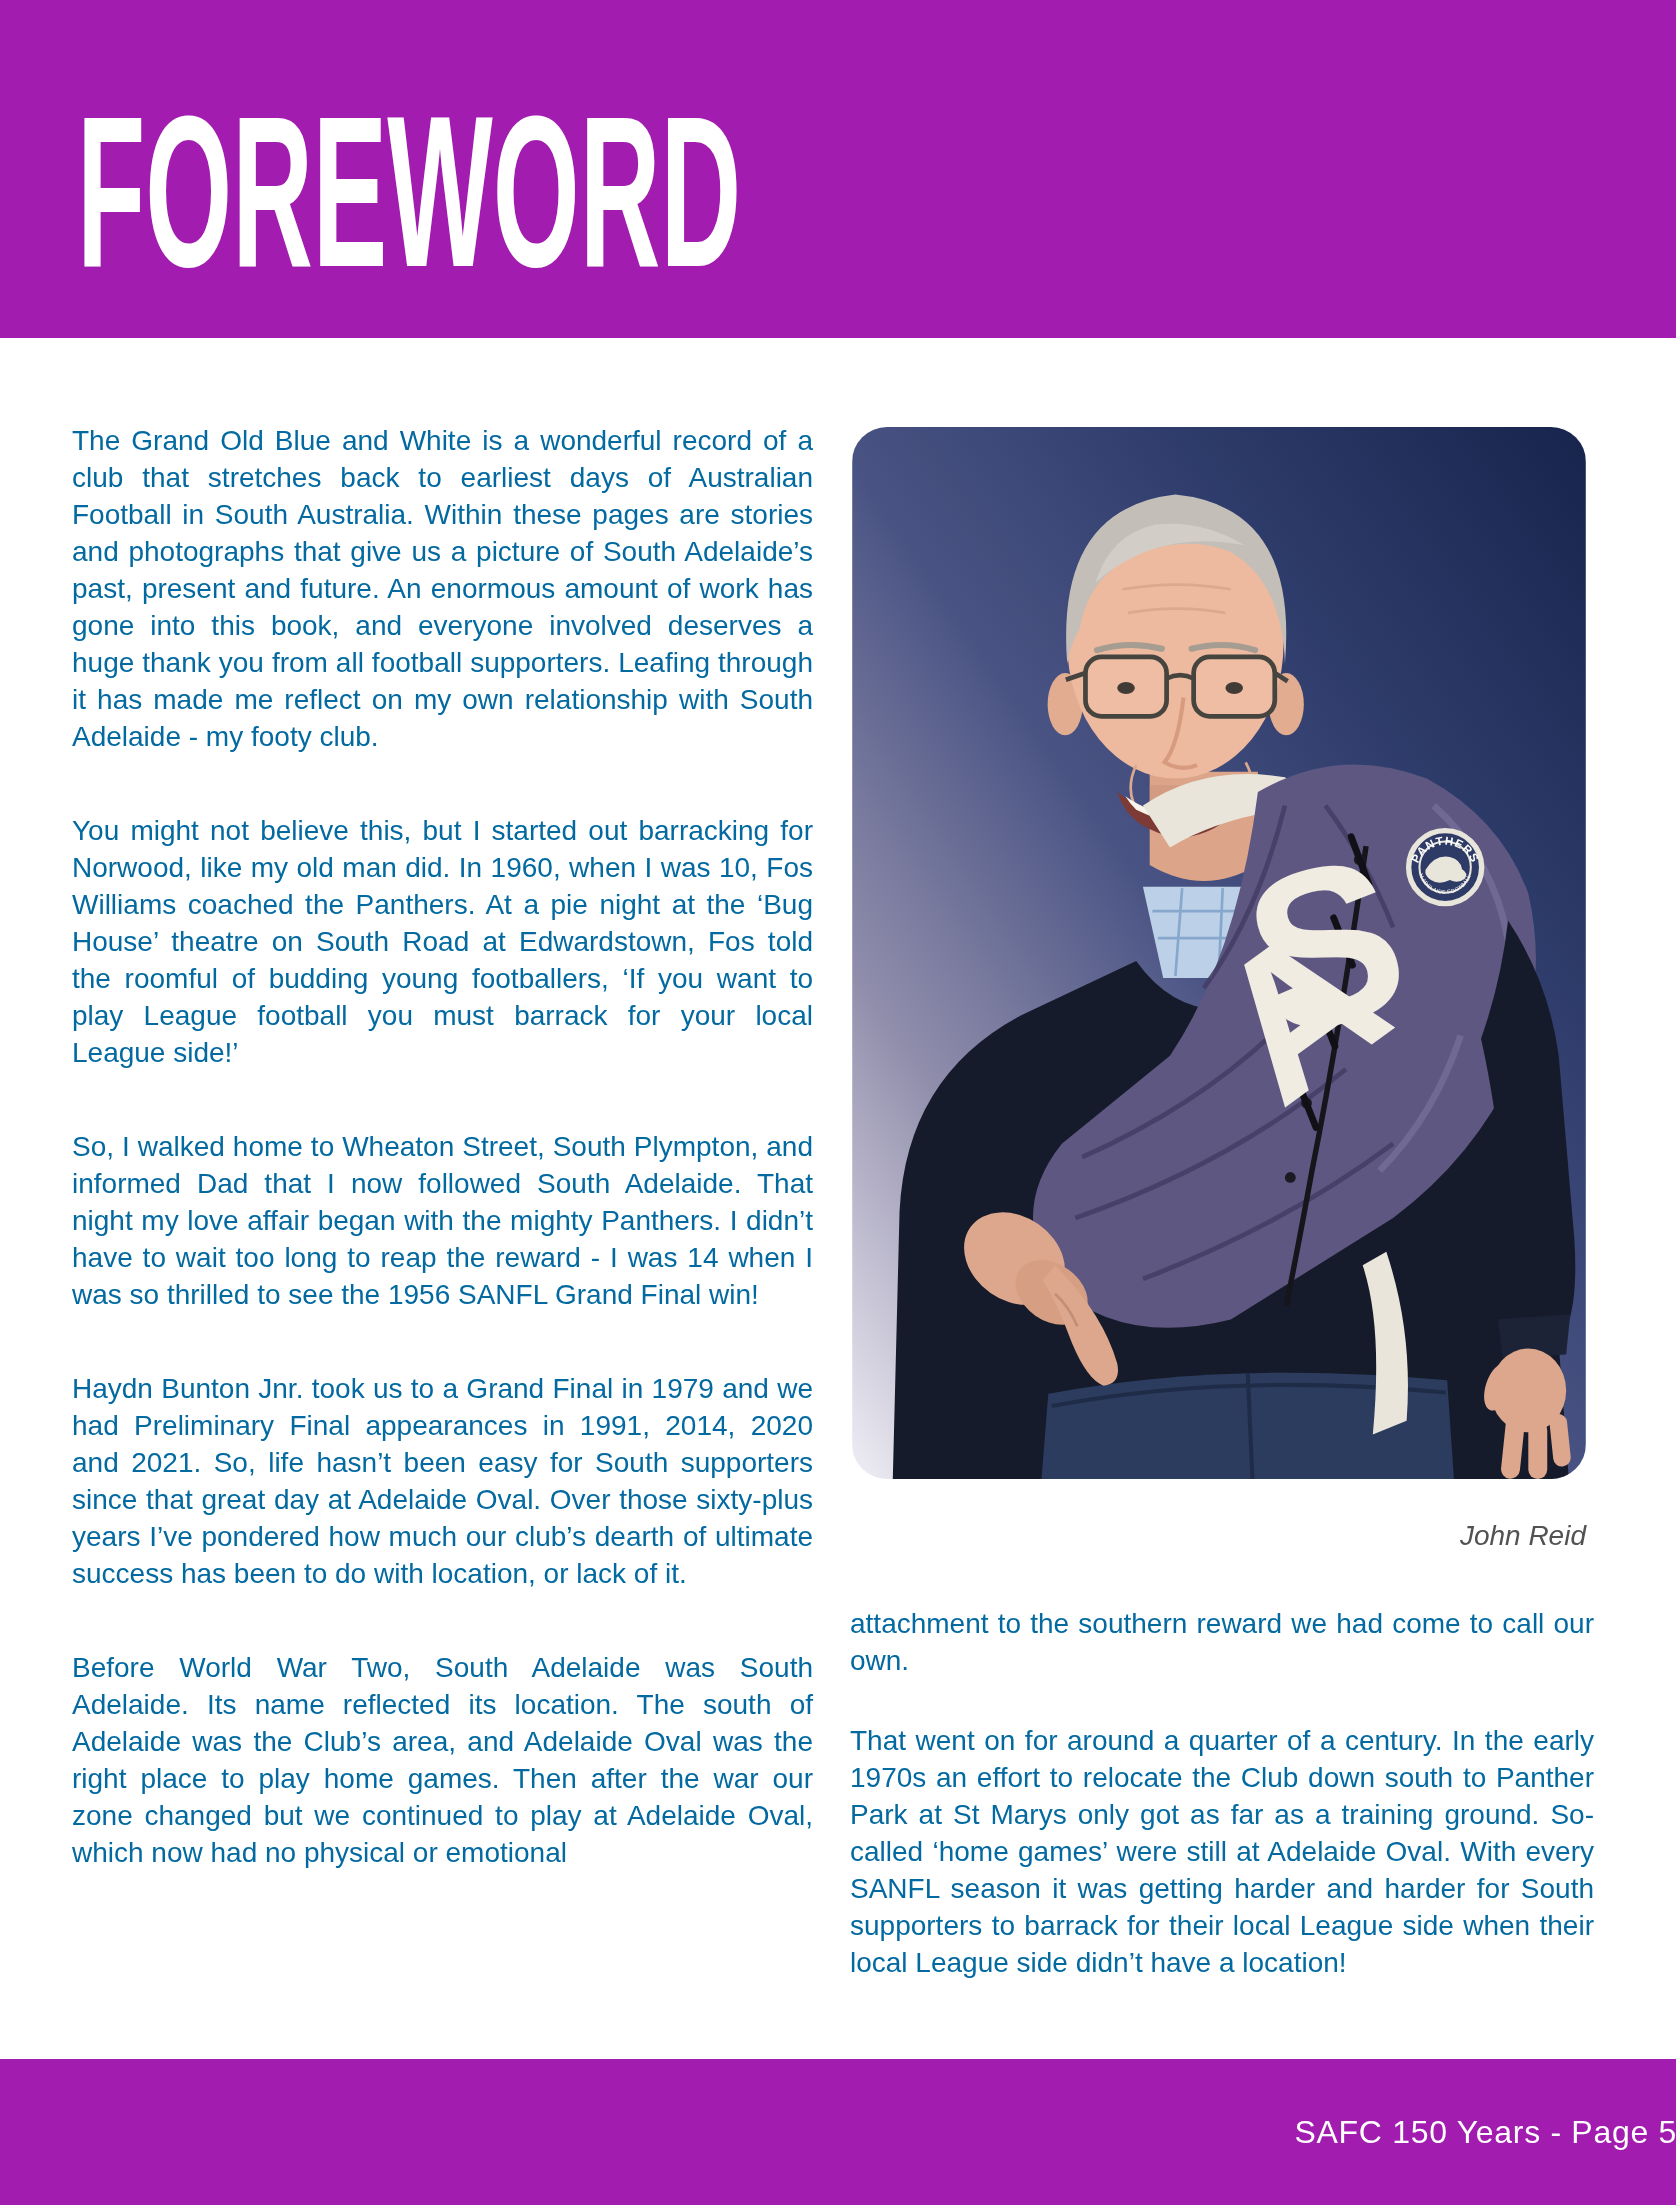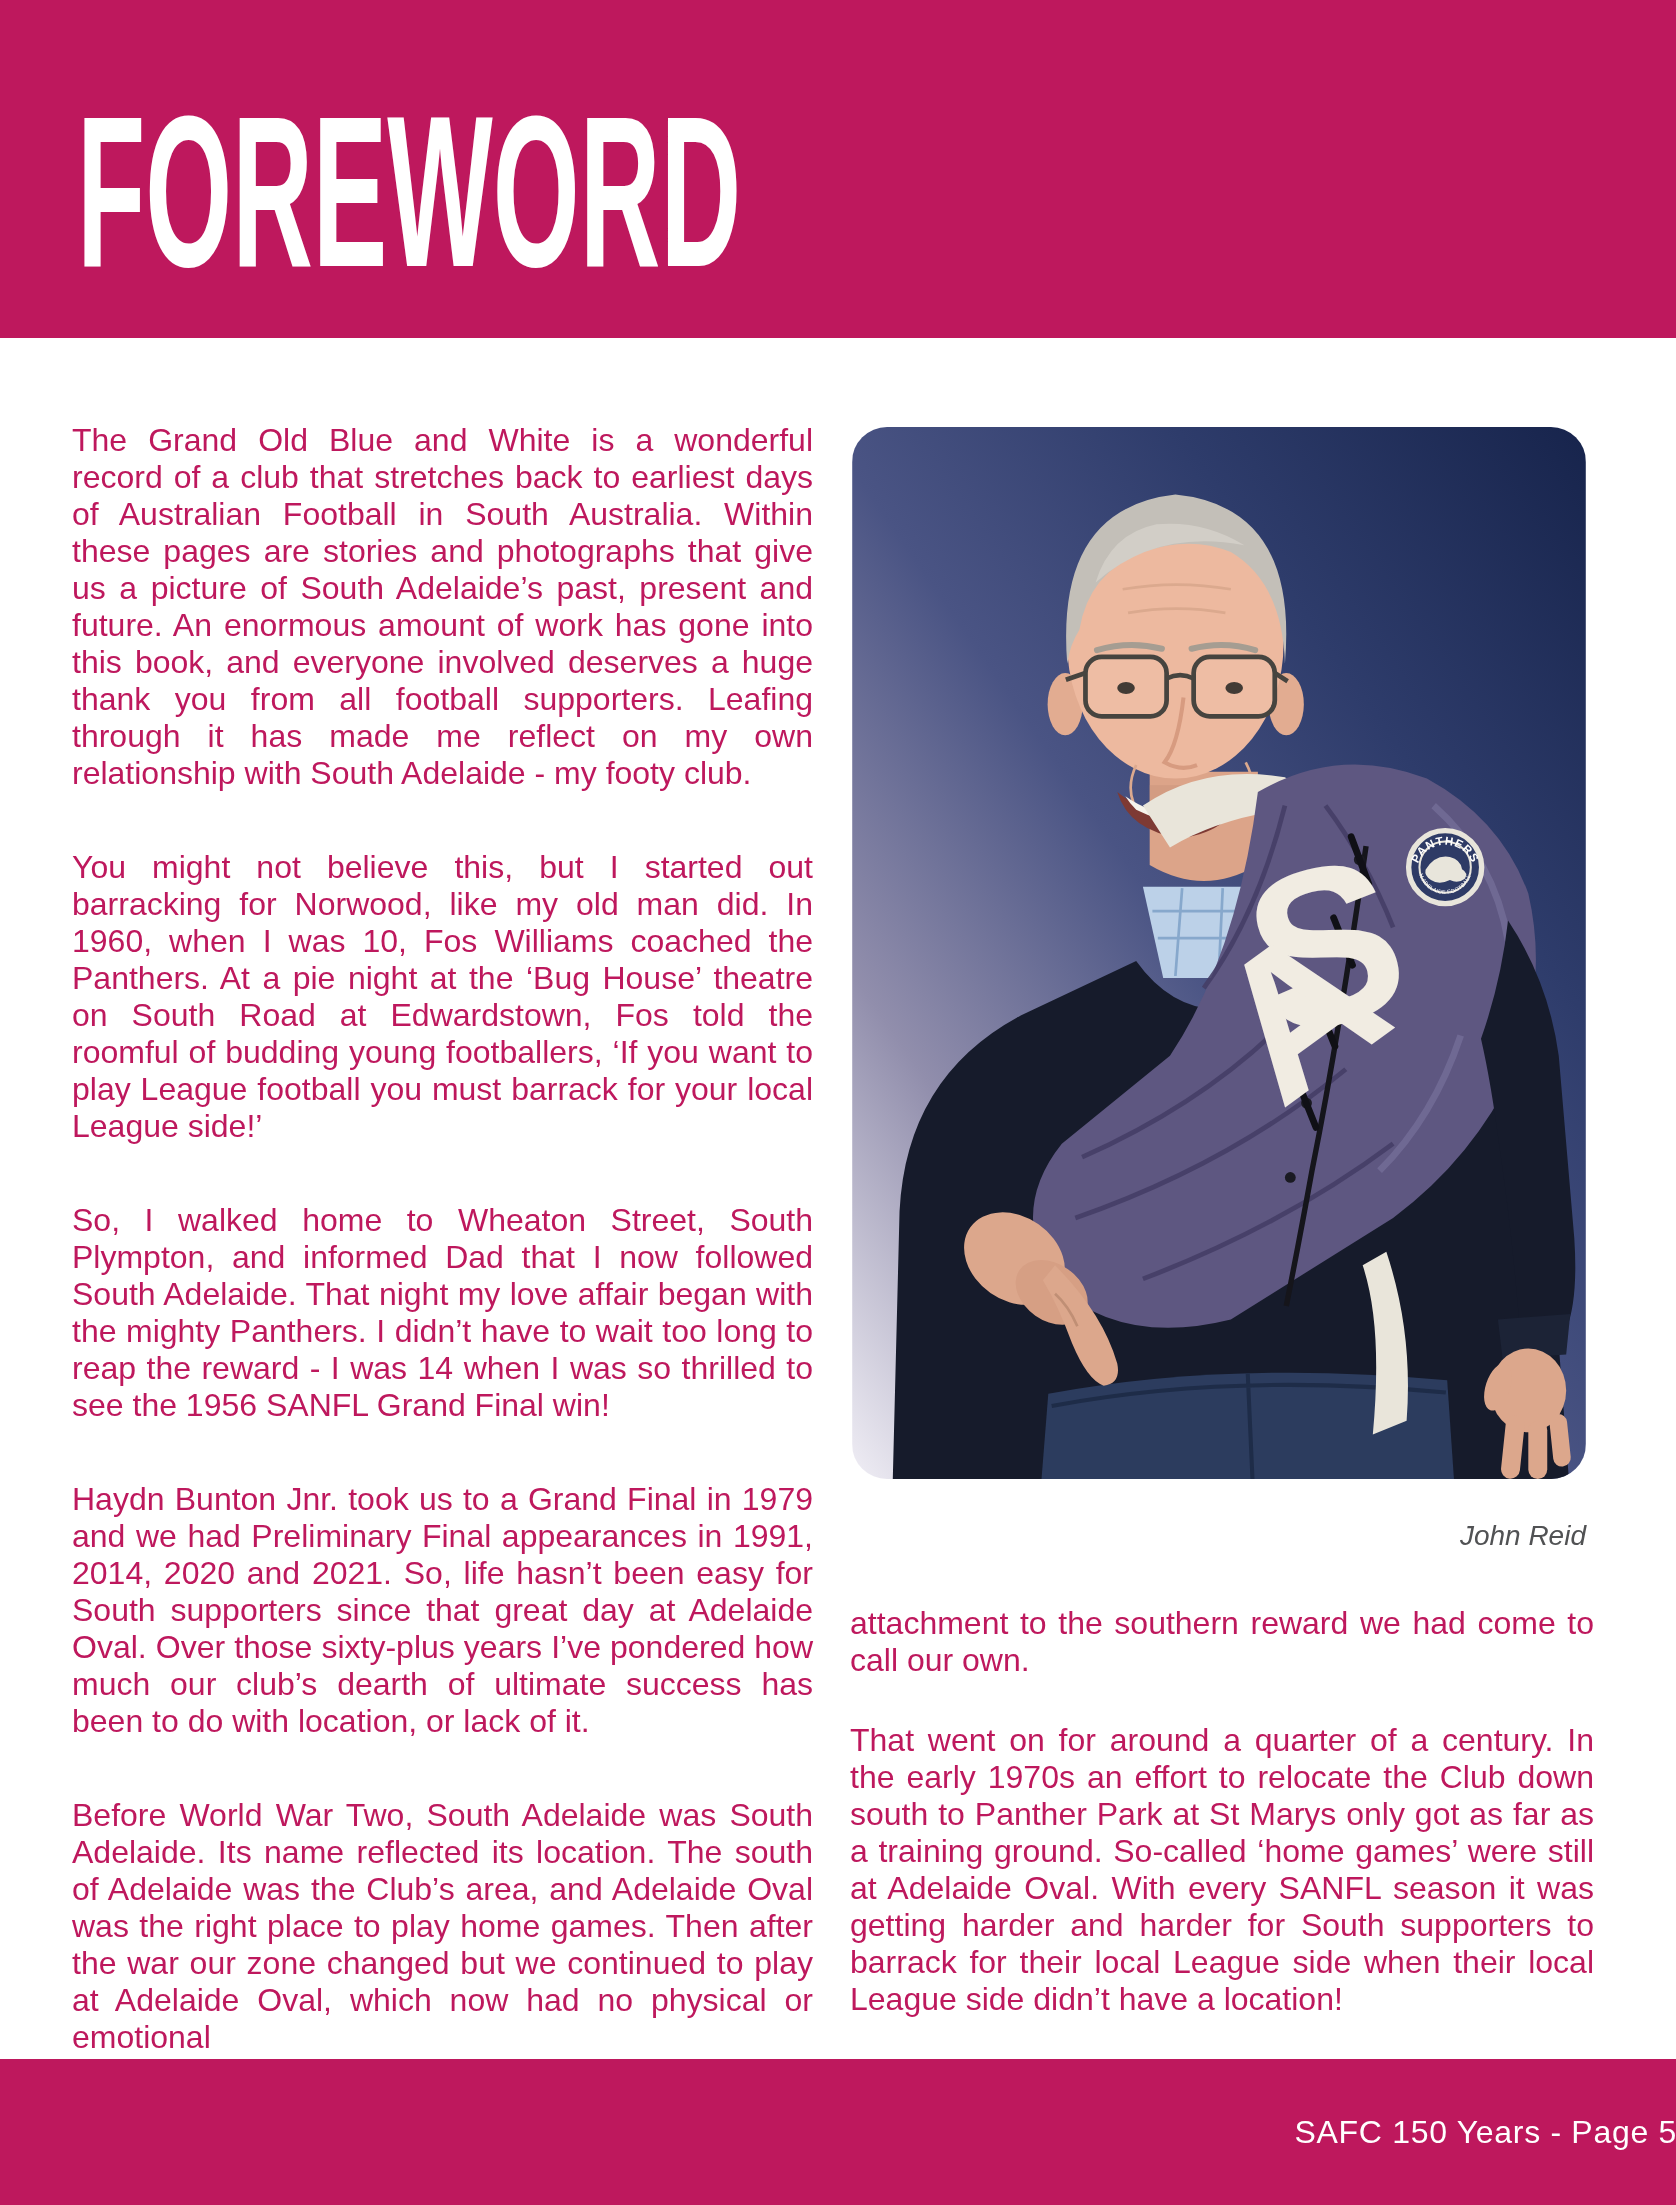--- a/index.html
+++ b/index.html
@@ -1,26 +1,26 @@
 <!DOCTYPE html>
 <html style="font-size:10.8px"><head>
 <meta charset="utf-8">
 <style>
   html,body{margin:0;padding:0;background:#ffffff;}
   .page{
     position:relative;width:1677px;height:2205px;background:#ffffff;
     font-family:"Liberation Sans","DejaVu Sans",sans-serif;overflow:hidden;
   }
-  .band{position:absolute;left:0;width:1677px;background:#be185d;}
+  .band{position:absolute;left:0;width:1677px;background:#a21caf;}
   .header-band{top:0;height:338px;}
   .footer-band{top:2059px;height:147px;display:flex;align-items:center;
     justify-content:flex-end;box-sizing:border-box;}
   .footer-text{color:#ffffff;font-size:32px;font-weight:300;letter-spacing:0.7px;}
   .title-svg{position:absolute;left:77px;top:100px;overflow:visible;}
-  .col{position:absolute;color:#be185d;font-size:32px;line-height:37px;
+  .col{position:absolute;color:#0369a1;font-size:28px;line-height:37px;
     text-align:justify;text-align-last:left;font-weight:300;hyphens:none;}
   .col p{margin:0 0 57px 0;}
   .col-left{left:72px;top:422px;width:741px;}
   .col-right{left:850px;top:1605px;width:744px;}
   .col-right p:first-child{margin-bottom:43px;}
   .photo{
     position:absolute;left:852px;top:427px;width:734px;height:1052px;margin:0;
     border-radius:35px;overflow:hidden;
   }
   .photo svg{display:block;}

